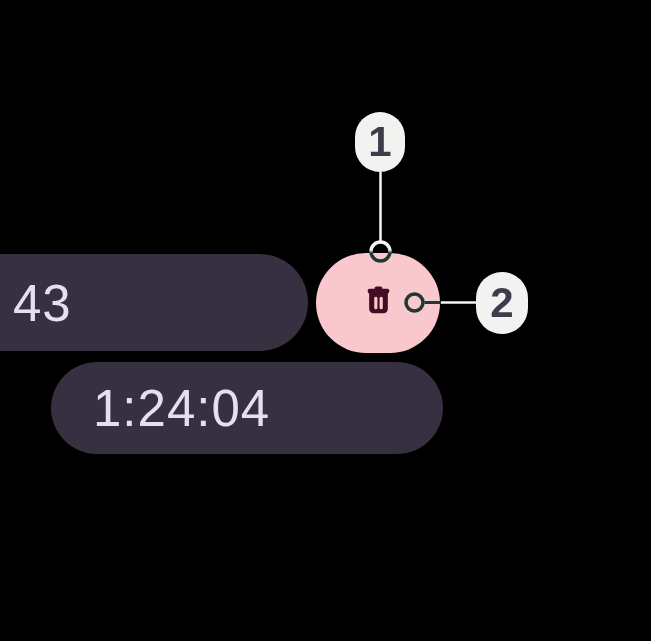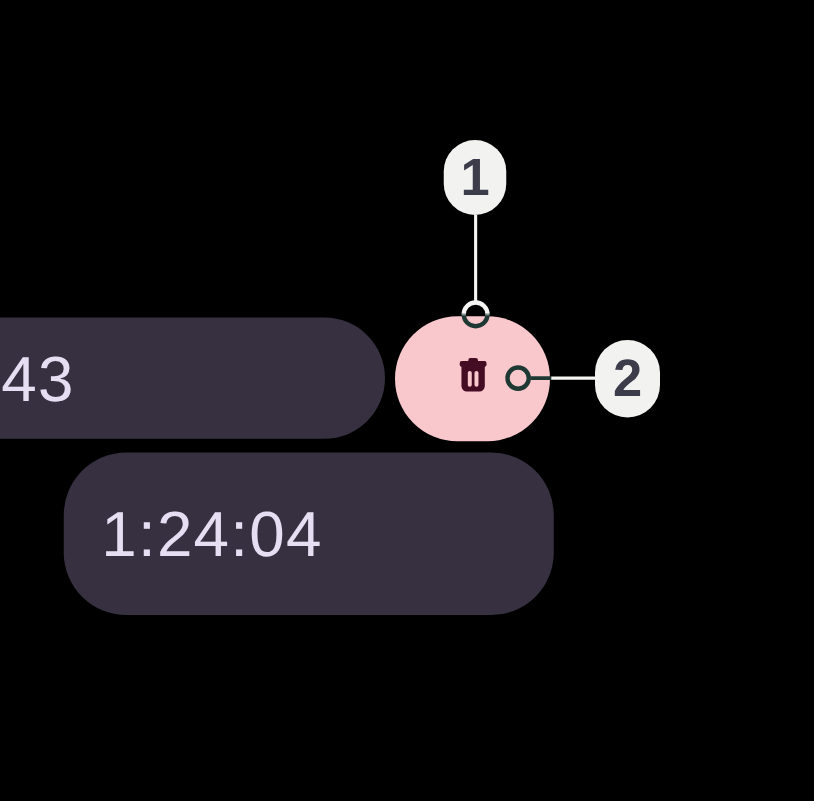--- a/index.html
+++ b/index.html
@@ -22,29 +22,30 @@
   }
   .stage{position:absolute;inset:0;}
 
   
   .pill{
     position:absolute;
     background:var(--pill);
     border-radius:50px;
   }
   .pill-partial{ left:-160px; top:254px; width:468px; height:97px; }
-  .pill-full{    left:51px;  top:362px; width:392px; height:130px; }
+  .pill-full{    left:51px;  top:362px; width:392px; height:92px; }
   .pill-text{
     position:absolute;
     top:50%; transform:translateY(-50%);
     color:var(--pill-text);
     font-size:51px;
     font-weight:400;
     letter-spacing:1px;
     white-space:nowrap;
+    padding-left:12px;
   }
   .pill-partial .pill-text{ left:161px; }
   .pill-full .pill-text{ left:30px; }
 
   
   .delete-btn{
     position:absolute;
     left:316px; top:253px;
     width:124px; height:100px;
     background:var(--pink);

